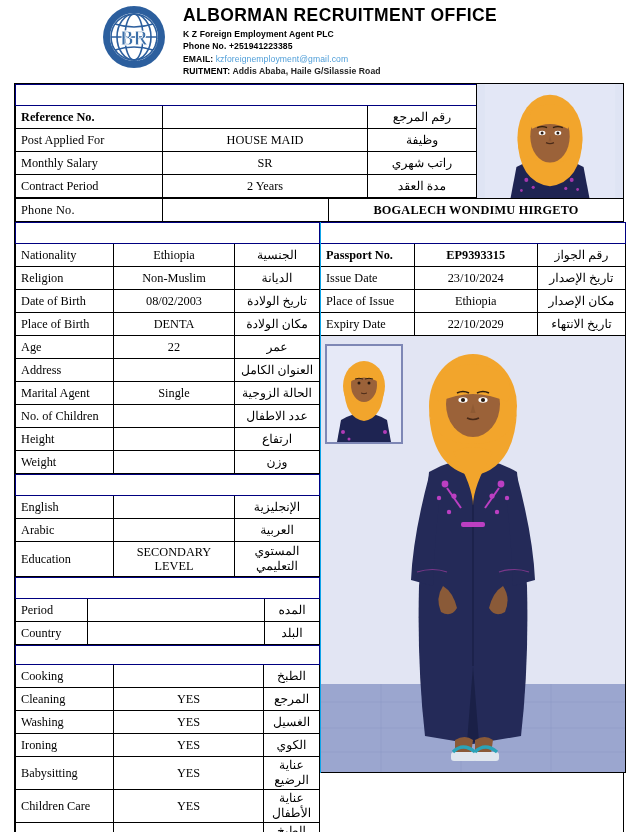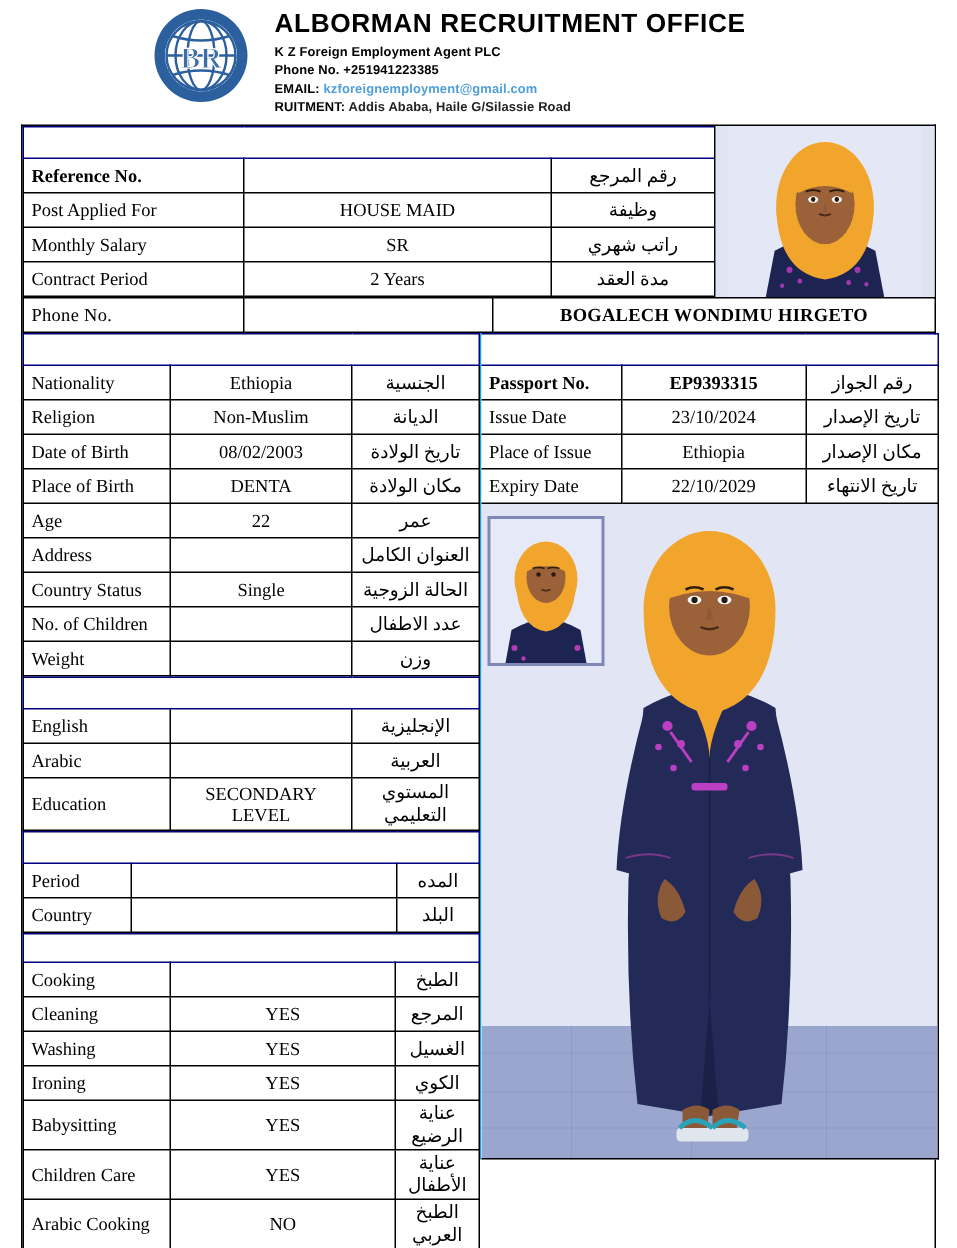--- a/index.html
+++ b/index.html
@@ -46,21 +46,21 @@
   }
   .company-sub {
     font-family: "Liberation Sans", sans-serif;
     font-weight: bold;
     font-size: 8.6px;
     color: #000000;
     line-height: 1.42;
     letter-spacing: 0.1px;
   }
   .lbl { color: #000; }
-  .email-val { color: #4f9ed8; font-weight: bold; }
+  .email-val { color: #4f9ed8; font-weight: normal; }
   .loc-val { font-weight: bold; color:#222; }
 
   
   .frame {
     position: absolute;
     left: 14px;
     top: 83px;
     width: 610px;
     border: 1px solid #000;
     border-bottom: 3px solid #1a1a8c;
@@ -359,28 +359,33 @@
             <td>Age</td>
             <td class="ctr">22</td>
             <td class="ar">عمر</td>
           </tr>
           <tr>
             <td>Address</td>
             <td class="ctr"></td>
             <td class="ar">العنوان الكامل</td>
           </tr>
           <tr>
-            <td>Country Status</td>
+            <td>Marital Agent</td>
             <td class="ctr">Single</td>
             <td class="ar">الحالة الزوجية</td>
           </tr>
           <tr>
             <td>No. of Children</td>
             <td class="ctr"></td>
             <td class="ar">عدد الاطفال</td>
+          </tr>
+          <tr>
+            <td>Height</td>
+            <td class="ctr"></td>
+            <td class="ar">ارتفاع</td>
           </tr>
           <tr>
             <td>Weight</td>
             <td class="ctr"></td>
             <td class="ar">وزن</td>
           </tr>
         </tbody>
       </table>
 
       <table class="grid">

